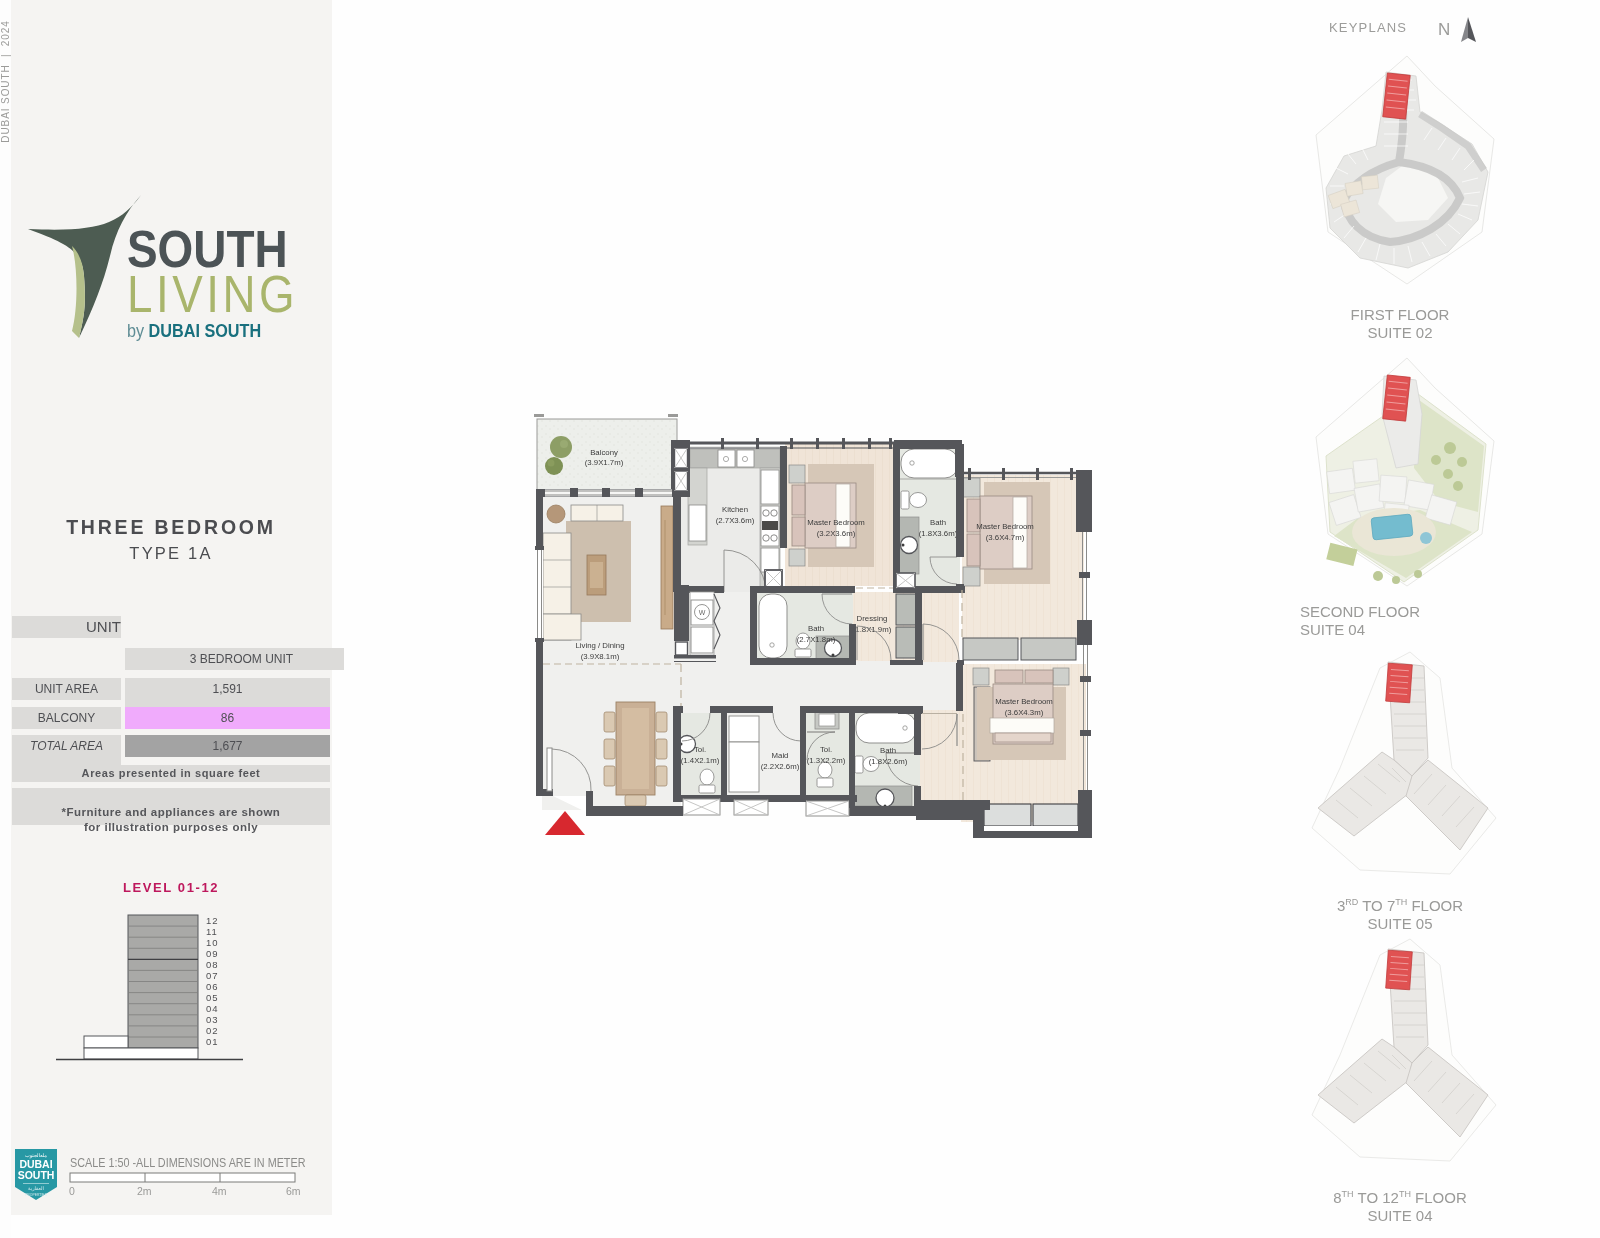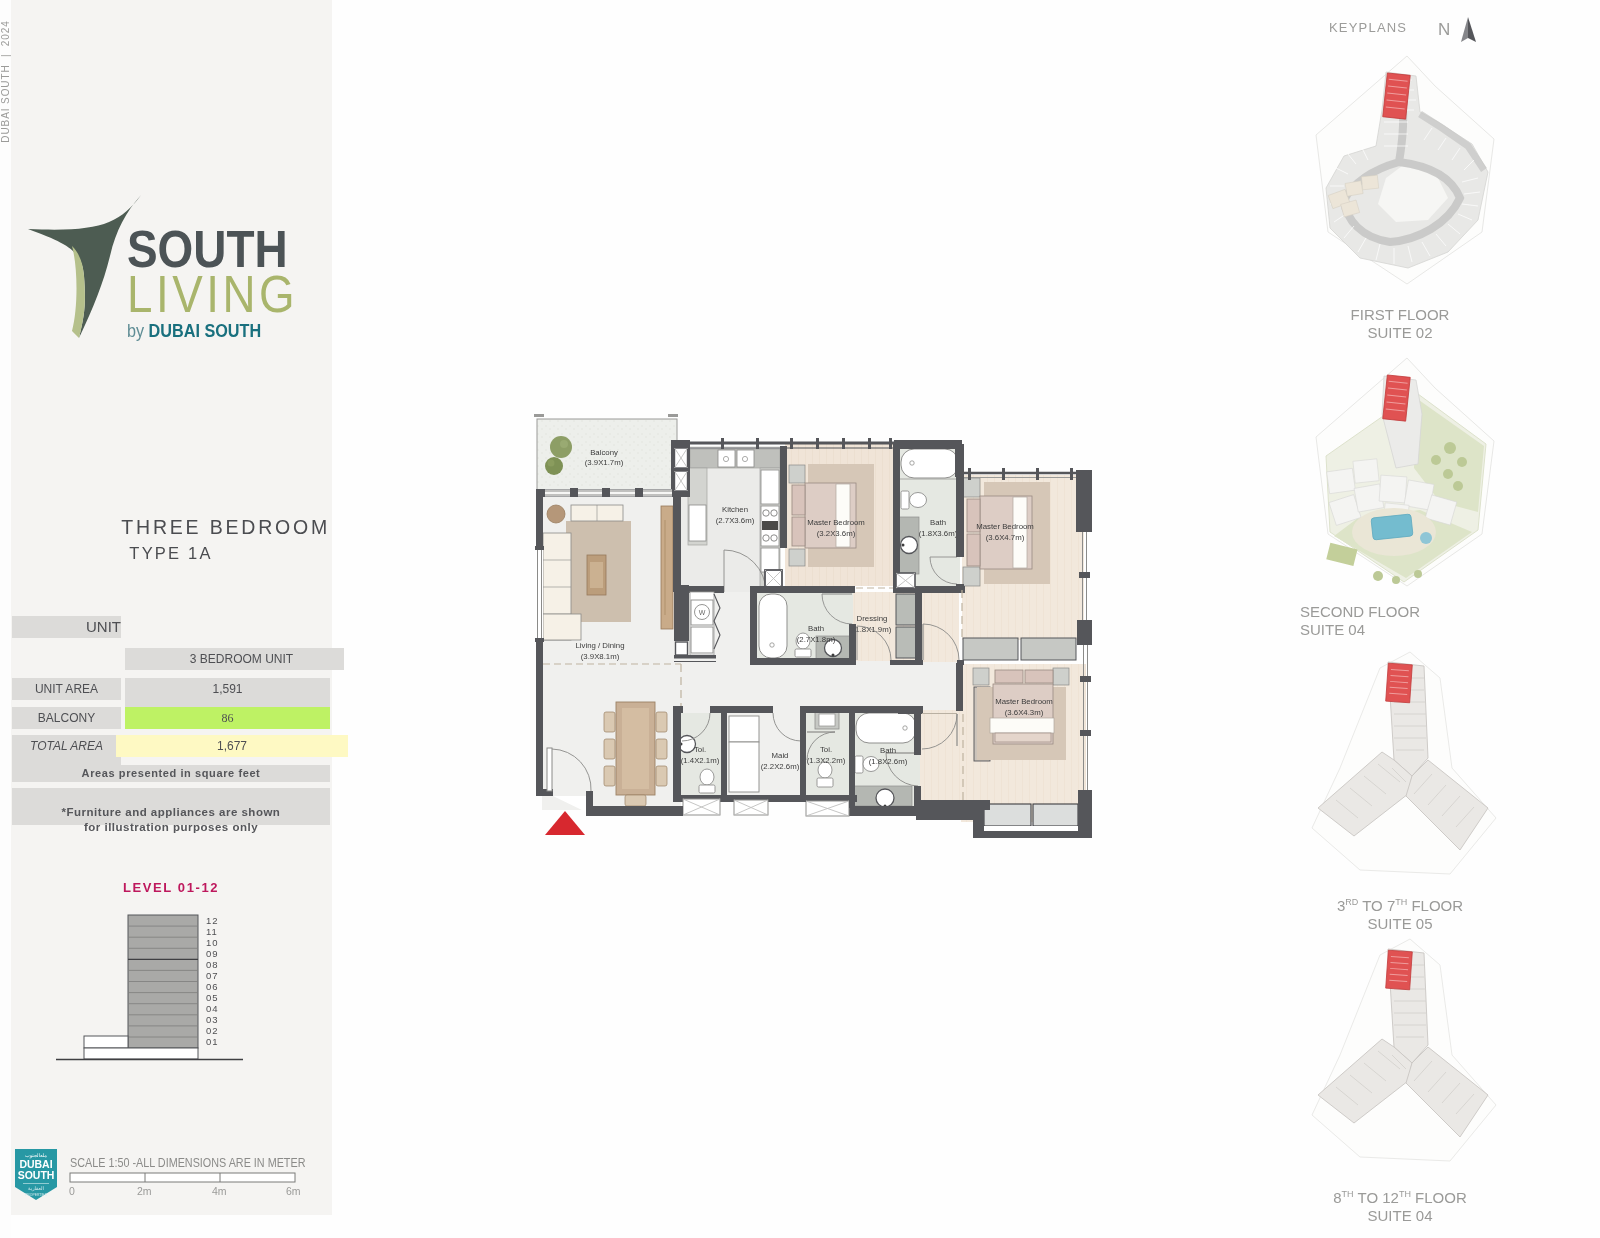--- a/index.html
+++ b/index.html
@@ -19,35 +19,35 @@
   <path d="M119,7 C97,37 76,44 6,41 C50,57 60,65 62,88 C64,115 63,125 57,150 C72,118 81,96 88,68 C94,42 104,24 119,7 Z" fill="#4d5c52"></path>
   <path d="M57,150 C63,125 64,115 62,88 C61,76 58,66 50,58 C56,80 56,120 50,143 Z" fill="#b5c08b"></path>
 </svg>
 
 <div class="abs" style="left:127px;top:224px;font-size:51px;line-height:51px;font-weight:bold;color:#4c5356;letter-spacing:0px;transform:scaleX(0.9);transform-origin:0 0;white-space:nowrap;">SOUTH</div>
 
 <div class="abs" style="left:127px;top:268px;font-size:52px;line-height:52px;color:#a9b56c;letter-spacing:4px;transform:scaleX(0.88);transform-origin:0 0;white-space:nowrap;">LIVING</div>
 
 <div class="abs" style="left:127px;top:321px;font-size:18px;color:#5f8d95;transform:scaleX(0.9);transform-origin:0 0;white-space:nowrap;">by <span style="color:#19707e;font-weight:bold;">DUBAI SOUTH</span></div>
 
-<div class="abs" style="left:12px;top:516px;width:318px;text-align:right;font-size:19.5px;font-weight:normal;color:#4b4c50;letter-spacing:2.8px;">THREE BEDROOM</div>
+<div class="abs" style="left:12px;top:516px;width:318px;text-align:center;font-size:19.5px;font-weight:bold;color:#4b4c50;letter-spacing:2.8px;">THREE BEDROOM</div>
 
 <div class="abs" style="left:12px;top:544px;width:318px;text-align:center;font-size:16.5px;color:#4b4c50;letter-spacing:2.2px;">TYPE 1A</div>
 
 <div class="abs" style="left:12px;top:616px;width:109px;height:22px;background:#dcdbd9;color:#4e4f53;font-size:15px;text-align:right;line-height:22px;">UNIT</div>
 <div class="abs" style="left:125px;top:648px;width:205px;height:22px;background:#dcdbd9;color:#4e4f53;font-size:12px;text-align:center;line-height:22px;padding-left:14px;">3 BEDROOM UNIT</div>
 
 <div class="abs" style="left:12px;top:678px;width:109px;height:22px;background:#dcdbd9;color:#4e4f53;font-size:12px;text-align:center;line-height:22px;">UNIT AREA</div>
 <div class="abs" style="left:125px;top:678px;width:205px;height:36px;background:#dcdbd9;color:#4e4f53;font-size:12px;text-align:center;line-height:22px;">1,591</div>
 
 <div class="abs" style="left:12px;top:707px;width:109px;height:22px;background:#dcdbd9;color:#4e4f53;font-size:12px;text-align:center;line-height:22px;">BALCONY</div>
-<div class="abs" style="left:125px;top:707px;width:205px;height:22px;background:#bef264;color:#4e4f53;font-size:12px;text-align:center;line-height:22px;font-family:Liberation Serif, serif;">86</div>
+<div class="abs" style="left:125px;top:707px;width:205px;height:22px;background:#f0abfc;color:#4e4f53;font-size:12px;text-align:center;line-height:22px;">86</div>
 
 <div class="abs" style="left:12px;top:735px;width:109px;height:30px;background:#dcdbd9;color:#4e4f53;font-size:12px;text-align:center;line-height:22px;font-style:italic;">TOTAL AREA</div>
-<div class="abs" style="left:116px;top:735px;width:232px;height:22px;background:#fef9c3;color:#4e4f53;font-size:12px;text-align:center;line-height:22px;">1,677</div>
+<div class="abs" style="left:125px;top:735px;width:205px;height:22px;background:#a3a3a3;color:#4e4f53;font-size:12px;text-align:center;line-height:22px;">1,677</div>
 
 <div class="abs" style="left:12px;top:765px;width:318px;height:17px;background:#dcdbd9;color:#55565a;font-size:11px;font-weight:bold;text-align:center;line-height:17px;letter-spacing:0.6px;">Areas presented in square feet</div>
 
 <div class="abs" style="left:12px;top:788px;width:318px;height:37px;background:#dcdbd9;color:#55565a;font-size:11.5px;font-weight:bold;text-align:center;letter-spacing:0.5px;padding-top:17px;line-height:15px;box-sizing:border-box;">*Furniture and appliances are shown<br>for illustration purposes only</div>
 
 <div class="abs" style="left:12px;top:880px;width:318px;text-align:center;font-size:13px;font-weight:bold;color:#be185d;letter-spacing:1.6px;">LEVEL 01-12</div>
 
 <svg class="abs" style="left:50px;top:905px;" width="200" height="160" viewBox="0 0 200 160">
 
   <g stroke="#55565a" stroke-width="1">

